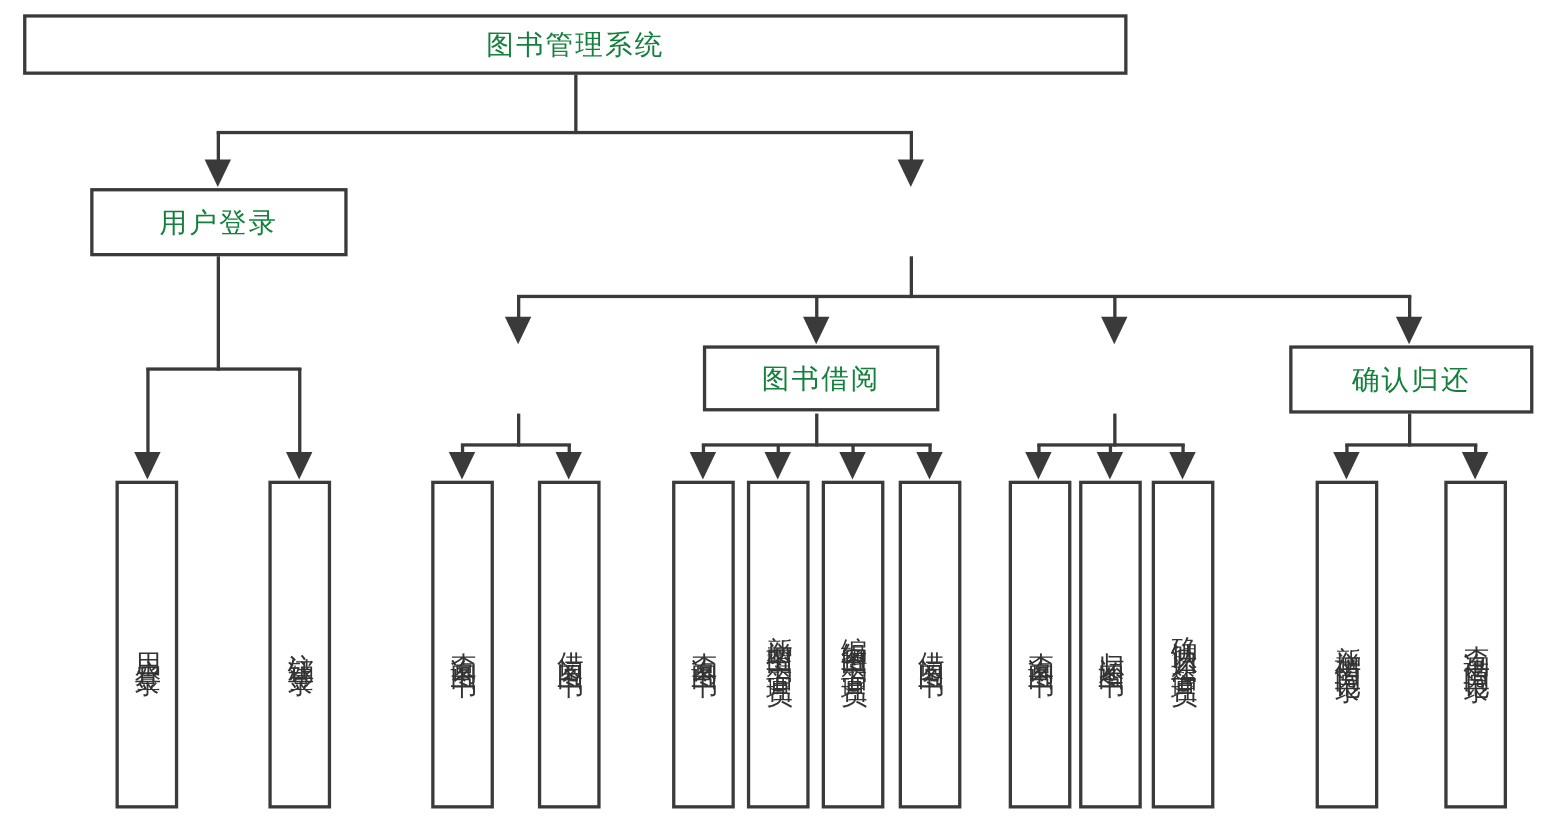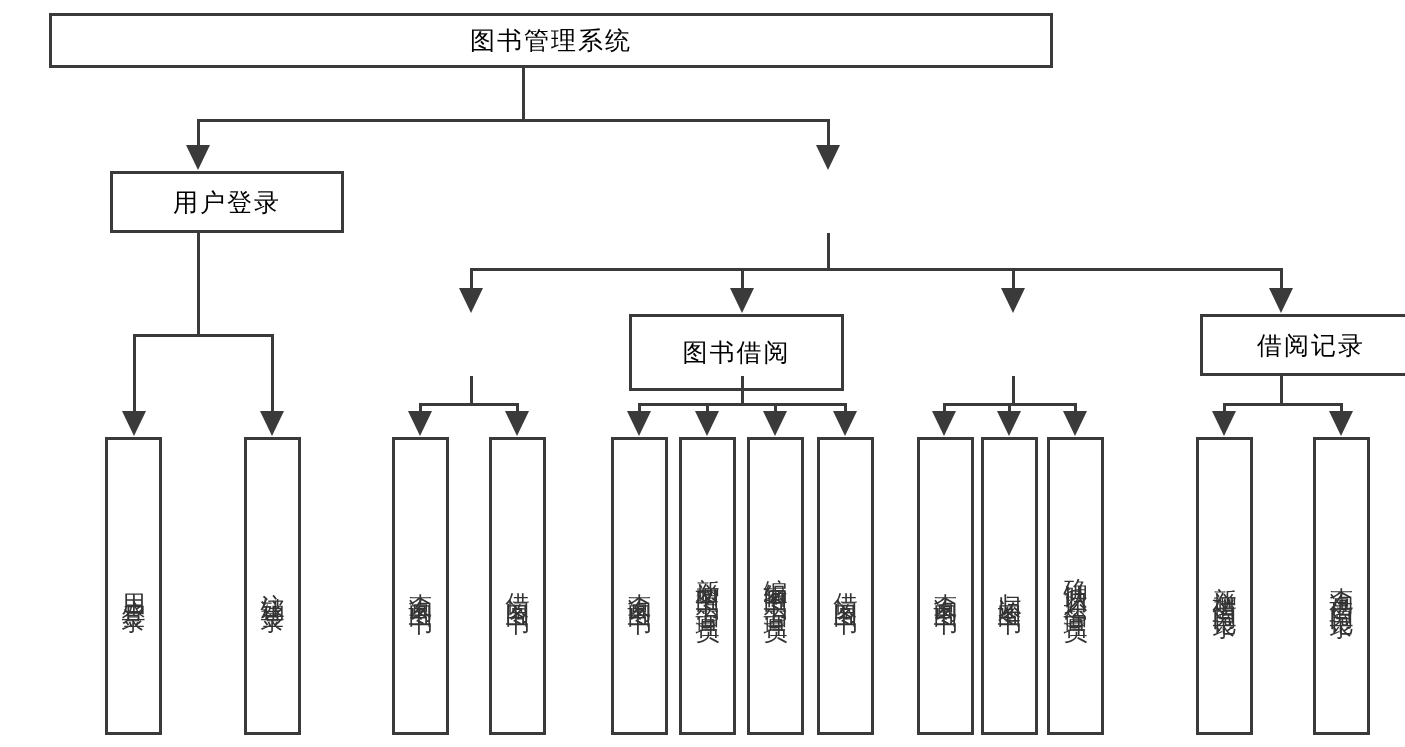--- a/index.html
+++ b/index.html
@@ -4,21 +4,21 @@
 <style>
   html,body{margin:0;padding:0;background:#ffffff;}
   .stage{
     position:relative;width:1405px;height:747px;background:#ffffff;overflow:hidden;
     font-family:"Liberation Sans","DejaVu Sans",sans-serif;color:#303030;
   }
   .box{
     position:absolute;background:#ffffff;border:3px solid #3a3a3a;box-sizing:border-box;
     display:flex;align-items:center;justify-content:center;
   }
-  .hbox{font-size:25px;letter-spacing:2px;color:#000000;margin-left:28px;}
+  .hbox{font-size:25px;letter-spacing:2px;color:#15803d;}
   .vbox{font-size:24px;color:#333333;}
   .vbox .vtext{
     writing-mode:vertical-rl;text-orientation:mixed;letter-spacing:6px;line-height:1;
   }
   .hline{position:absolute;height:3px;background:#3a3a3a;}
   .vline{position:absolute;width:3px;background:#3a3a3a;}
   .arrow{
     position:absolute;width:0;height:0;
     border-left:12px solid transparent;border-right:12px solid transparent;
     border-top:25px solid #3a3a3a;
@@ -55,22 +55,22 @@
   <div class="hline" style="left:470px;top:268px;width:813px"></div>
   <div class="vline" style="left:470px;top:269px;height:22px"></div>
   <div class="arrow" style="left:459px;top:288px"></div>
   <div class="vline" style="left:741px;top:269px;height:22px"></div>
   <div class="arrow" style="left:730px;top:288px"></div>
   <div class="vline" style="left:1012px;top:269px;height:22px"></div>
   <div class="arrow" style="left:1001px;top:288px"></div>
   <div class="vline" style="left:1280px;top:269px;height:22px"></div>
   <div class="arrow" style="left:1269px;top:288px"></div>
 
-  <div class="box hbox" style="left:601px;top:314px;width:215px;height:77px">图书借阅</div>
-  <div class="box hbox" style="left:1172px;top:314px;width:222px;height:62px">借阅记录</div>
+  <div class="box hbox" style="left:639px;top:314px;width:215px;height:60px">图书借阅</div>
+  <div class="box hbox" style="left:1172px;top:314px;width:222px;height:62px">确认归还</div>
 
   <div class="vline" style="left:470px;top:376px;height:30px"></div>
   <div class="hline" style="left:419px;top:403px;width:100px"></div>
   <div class="vline" style="left:419px;top:404px;height:12px"></div>
   <div class="arrow" style="left:408px;top:411px"></div>
   <div class="vline" style="left:516px;top:404px;height:12px"></div>
   <div class="arrow" style="left:505px;top:411px"></div>
 
   <div class="vline" style="left:741px;top:376px;height:30px"></div>
   <div class="hline" style="left:638px;top:403px;width:209px"></div>

